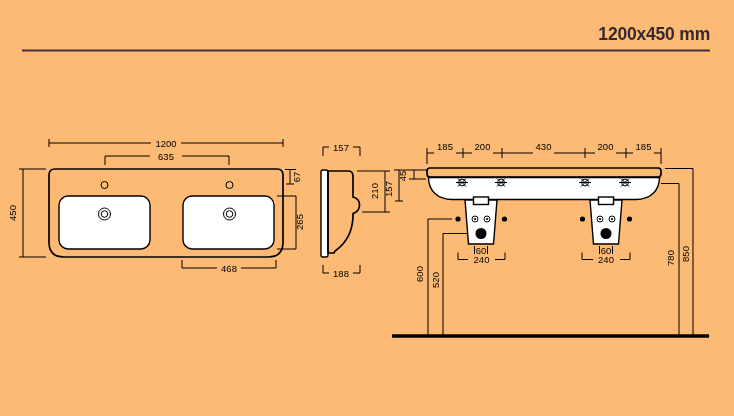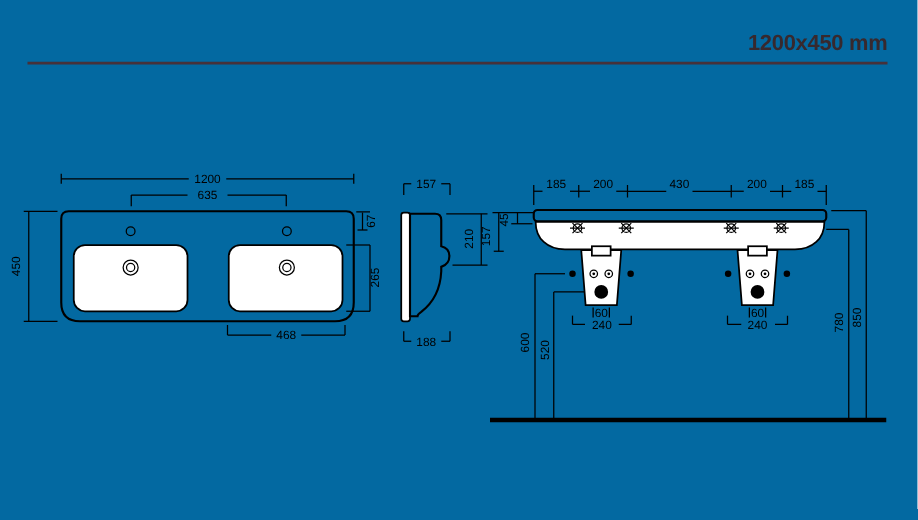--- a/index.html
+++ b/index.html
@@ -1,16 +1,16 @@
 <!DOCTYPE html>
 <html><head>
 <meta charset="utf-8">
 <style>
   html,body{margin:0;padding:0;background:#ffffff;width:734px;height:416px;overflow:hidden;}
-  .sheet{position:relative;width:734px;height:416px;background:#0369a1;text-align:right;}
+  .sheet{position:relative;width:734px;height:416px;background:#fdba74;text-align:right;}
   svg{display:block;}
   text{font-family:"Liberation Sans","DejaVu Sans",sans-serif;}
   .dim{font-size:9.5px;fill:#000;}
   .ttl{font-size:17.5px;font-weight:bold;fill:#37292e;letter-spacing:-0.2px;}
   .ln{stroke:#000;stroke-width:1;fill:none;}
   .lnt{stroke:#000;stroke-width:1.7;fill:none;}
   .lnb{stroke:#000;stroke-width:1.4;fill:#fff;}
   .flr{stroke:#000;stroke-width:3.5;fill:none;}
   .rule{stroke:#46313a;stroke-width:2.2;}
   .dot{fill:#000;stroke:none;}

